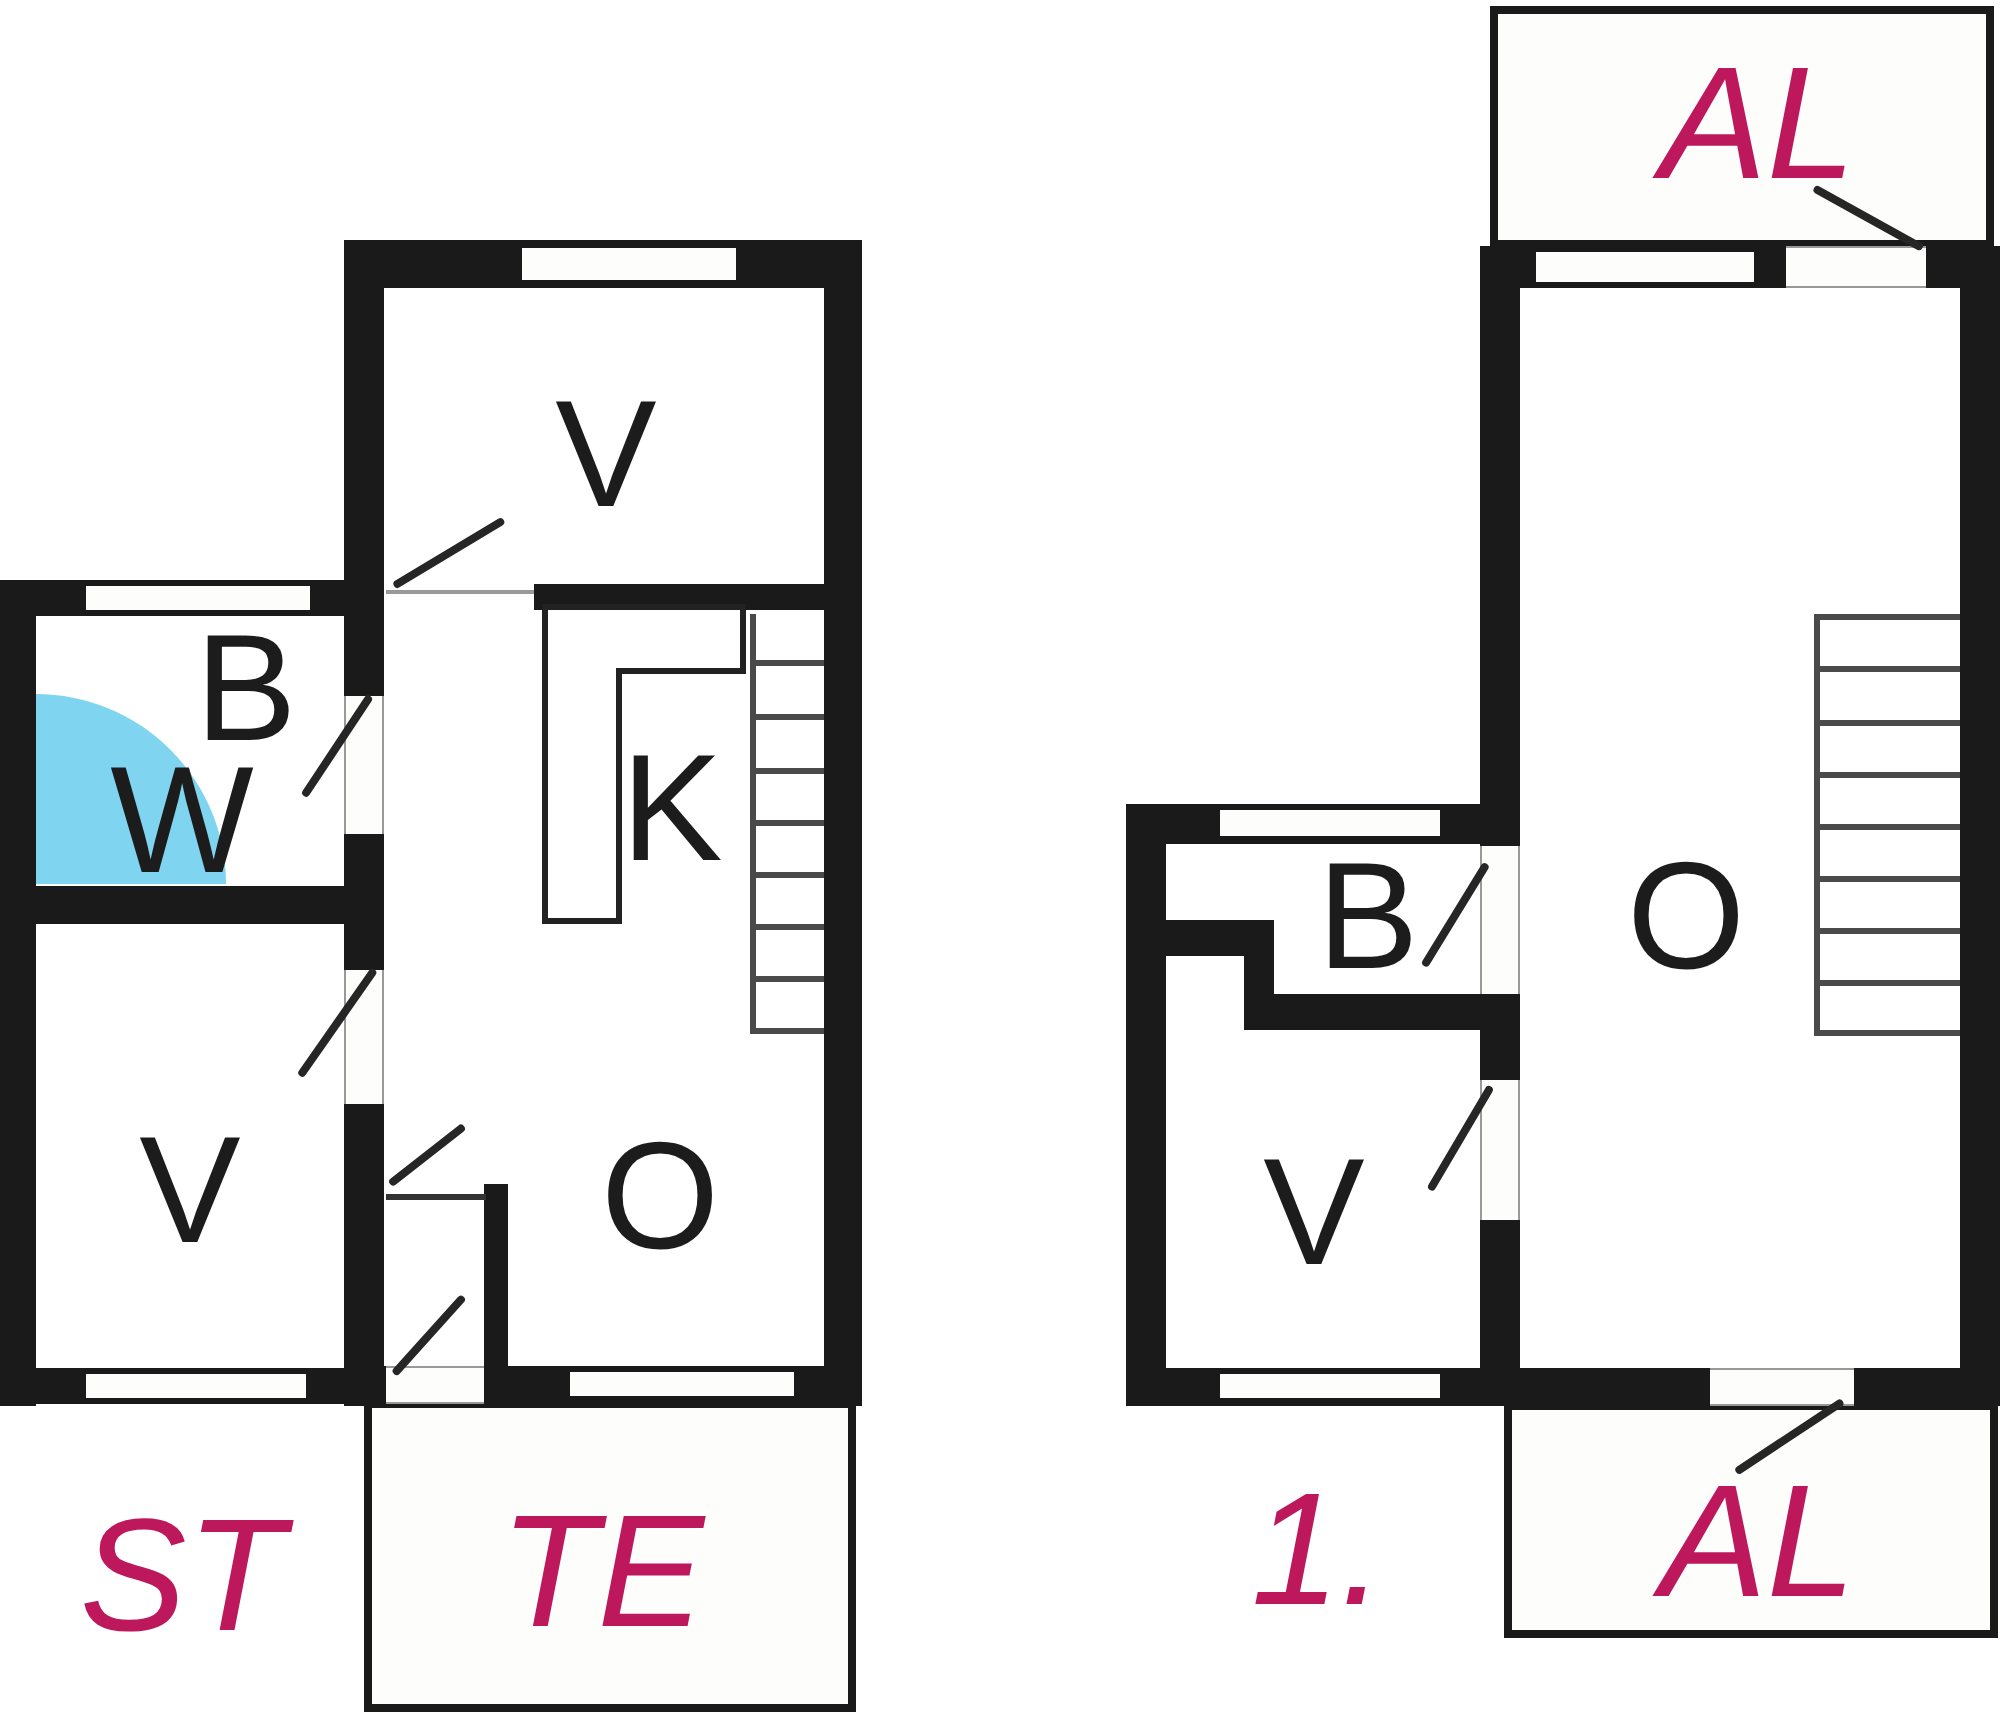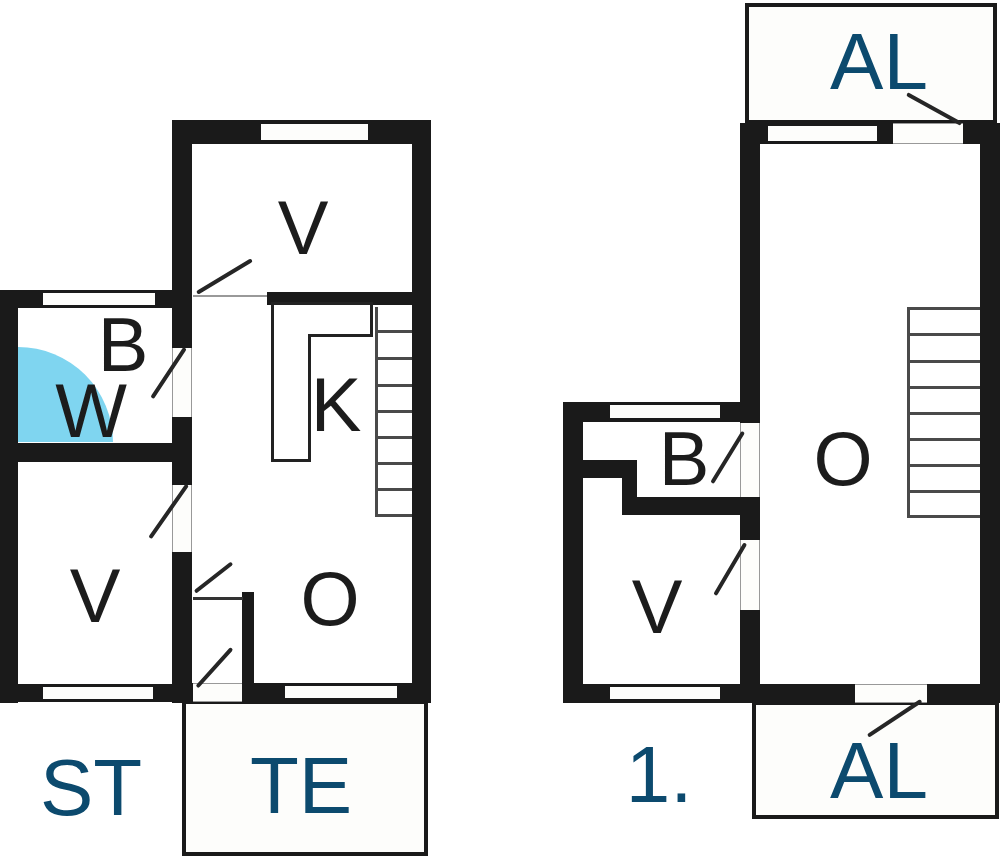--- a/index.html
+++ b/index.html
@@ -15,21 +15,21 @@
   .tread{position:absolute;background:#4a4a4a;}
   .cline{position:absolute;background:#222;}
   .thinline{position:absolute;background:#999;}
   .outbox{position:absolute;background:#fdfdfb;border:4px solid #1a1a1a;box-sizing:border-box;}
   .room-label{
     position:absolute;transform:translate(-50%,-50%);
     font-size:76px;color:#1c1c1c;line-height:1;letter-spacing:0px;white-space:nowrap;
   }
   .outside-label{
     position:absolute;transform:translate(-50%,-50%);
-    font-size:80px;color:#0c4a6e;line-height:1;white-space:nowrap;
+    font-size:80px;color:#be185d;line-height:1;white-space:nowrap;font-style:italic;
   }
   .shower{
     position:absolute;left:18px;top:347px;width:95px;height:95px;
     background:#7fd5f0;border-radius:0 100% 0 0;
   }
 </style>
 </head>
 <body>
 
 <div id="canvas">

